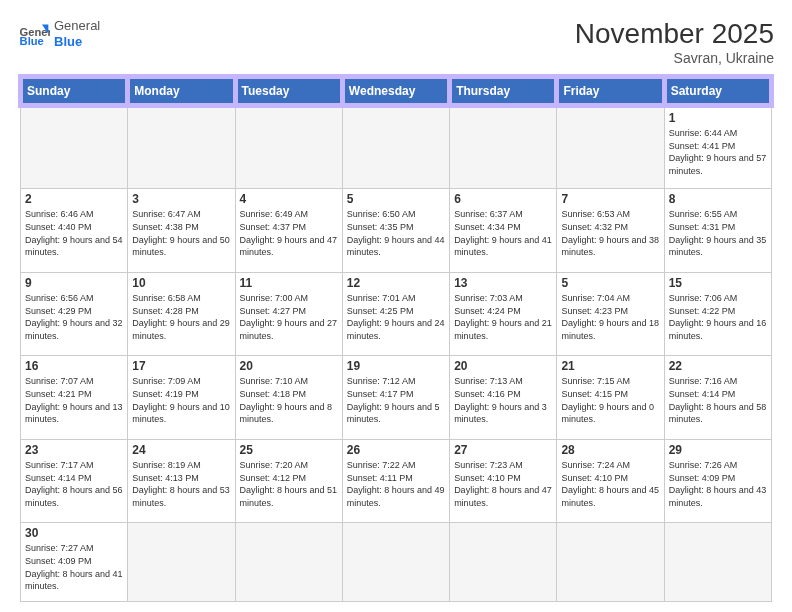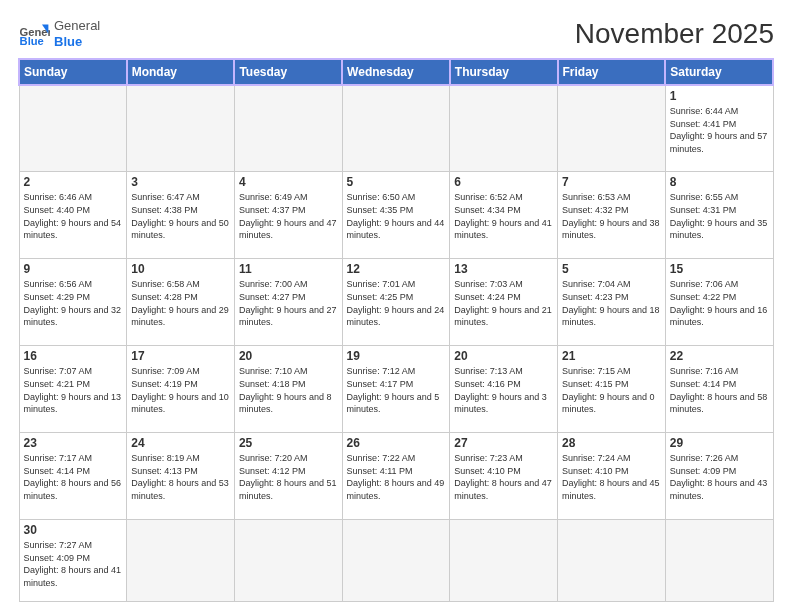--- a/index.html
+++ b/index.html
@@ -52,21 +52,21 @@
       width: 100%;
       table-layout: fixed;
     }
     .calendar th {
       background: #3a6ebf;
       color: #fff;
       font-size: 12px;
       font-weight: bold;
       padding: 5px 4px;
       text-align: left;
-      border: 2px solid #c4b5fd;
+      border: 5px solid #c4b5fd;
     }
     .calendar td {
       border: 1px solid #ccc;
       vertical-align: top;
       padding: 3px 4px;
       font-size: 9.5px;
       color: #333;
       background: #fff;
       height: 78px;
     }
@@ -100,20 +100,21 @@
         <text x="2" y="34" font-size="14" font-weight="bold" fill="#1a73e8">Blue</text>
         <polygon points="30,8 38,8 38,20" fill="#1a73e8"></polygon>
       </svg>
       <div>
         <div style="font-size:13px; color:#555; line-height:1.2;">General</div>
         <div style="font-size:13px; color:#1a73e8; font-weight:bold; line-height:1.2;">Blue</div>
       </div>
     </div>
     <div class="title-block">
       <div class="month-title">November 2025</div>
+      <div class="location">Savran, Ukraine</div>
     </div>
   </div>
 
   <table class="calendar">
     <thead>
       <tr>
       <th>Sunday</th>
           <th>Monday</th>
           <th>Tuesday</th>
           <th>Wednesday</th>
@@ -162,21 +163,21 @@
           </td>
           <td>
             <span class="day-number">5</span>
             <div class="day-info">Sunrise: 6:50 AM
 Sunset: 4:35 PM
 Daylight: 9 hours
 and 44 minutes.</div>
           </td>
           <td>
             <span class="day-number">6</span>
-            <div class="day-info">Sunrise: 6:52 AM
+            <div class="day-info">Sunrise: 6:37 AM
 Sunset: 4:34 PM
 Daylight: 9 hours
 and 41 minutes.</div>
           </td>
           <td>
             <span class="day-number">7</span>
             <div class="day-info">Sunrise: 6:53 AM
 Sunset: 4:32 PM
 Daylight: 9 hours
 and 38 minutes.</div>

